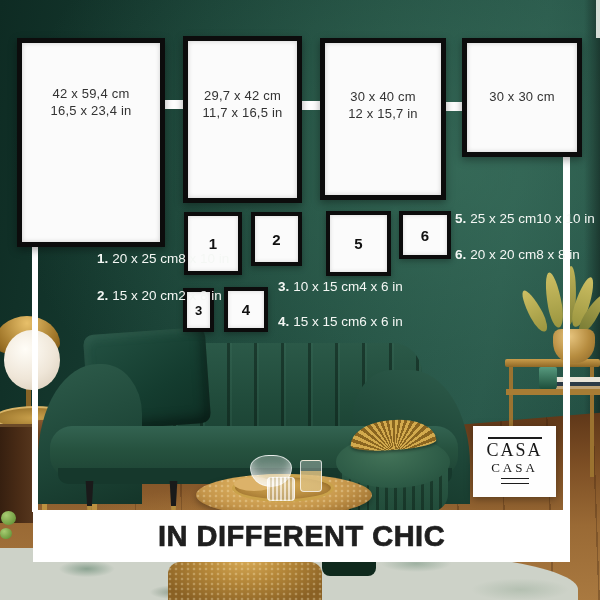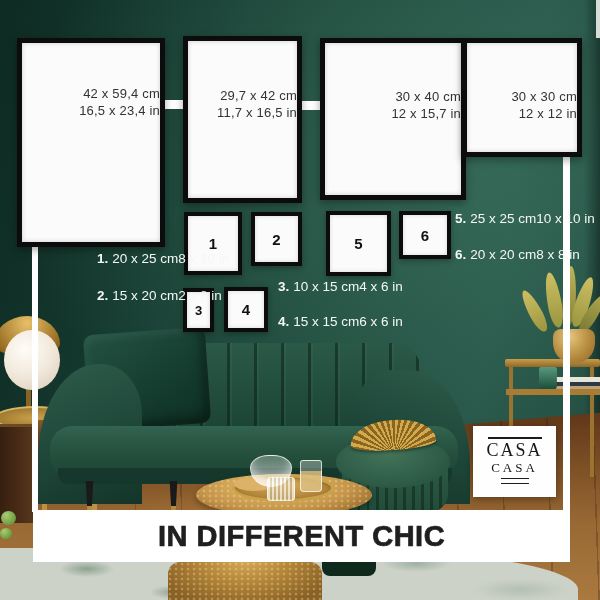--- a/index.html
+++ b/index.html
@@ -128,21 +128,21 @@
     font-family:"Liberation Serif", serif;color:#191919;z-index:30;}
   .logo-rule-top{width:54px;height:2px;background:#1c1c1c;margin-top:11px;}
   .logo-casa{font-size:18px;letter-spacing:2px;line-height:1.05;margin-top:2px;}
   .logo-chic{font-size:13px;letter-spacing:3px;line-height:1;margin-top:1px;}
   .logo-rule-bottom{width:28px;height:4px;border-top:1px solid #1c1c1c;border-bottom:1px solid #1c1c1c;margin-top:4px;}
 
   .connector{background:#ffffff;z-index:40;}
 
   .bigframe{background:#fbfbfb;border:5px solid #0c0c0c;box-sizing:border-box;z-index:50;
     box-shadow:0 3px 8px rgba(0,0,0,.35), inset 0 0 5px rgba(0,0,0,.18);}
-  .flabel{position:absolute;left:0;right:0;text-align:right;font-size:13px;line-height:17px;
+  .flabel{position:absolute;left:0;right:0;text-align:center;font-size:13px;line-height:17px;
     color:#333;font-weight:500;letter-spacing:.2px;}
   .numframe{background:#fbfbfb;border:4px solid #0c0c0c;box-sizing:border-box;z-index:50;
     display:flex;align-items:center;justify-content:center;
     font-weight:700;font-size:15px;color:#111;
     box-shadow:0 2px 6px rgba(0,0,0,.3), inset 0 0 4px rgba(0,0,0,.15);}
 
   .legend-item{display:flex;gap:4px;color:#f4f7f4;font-size:13.5px;line-height:15px;
     font-weight:500;z-index:50;}
   .legend-item b{font-weight:700;}
   .lcol{display:flex;flex-direction:row;align-items:center;}
@@ -232,30 +232,29 @@
       <div>42 x 59,4 cm</div>
       <div>16,5 x 23,4 in</div>
     </div>
   </div>
   <div class="abs bigframe" style="left:183px;top:36px;width:119px;height:167px;">
     <div class="flabel" style="top:46px;">
       <div>29,7 x 42 cm</div>
       <div>11,7 x 16,5 in</div>
     </div>
   </div>
-  <div class="abs bigframe" style="left:320px;top:38px;width:146px;height:162px;">
+  <div class="abs bigframe" style="left:320px;top:38px;width:126px;height:162px;">
     <div class="flabel" style="top:45px;">
       <div>30 x 40 cm</div>
       <div>12 x 15,7 in</div>
     </div>
   </div>
   <div class="abs bigframe" style="left:462px;top:38px;width:120px;height:119px;">
     <div class="flabel" style="top:45px;">
       <div>30 x 30 cm</div>
-      <div>12 x 12 in</div>
     </div>
   </div>
 
   <div class="abs numframe" style="left:184px;top:212px;width:58px;height:63px;">
     <span>1</span>
   </div>
   <div class="abs numframe" style="left:251px;top:212px;width:51px;height:54px;">
     <span>2</span>
   </div>
   <div class="abs numframe" style="left:183px;top:288px;width:31px;height:44px;font-size:13px;">

